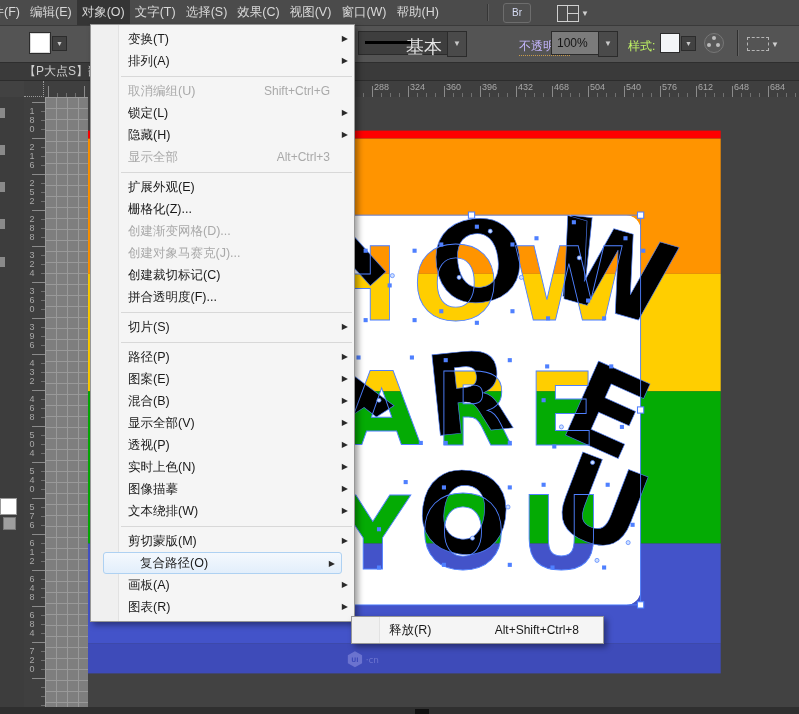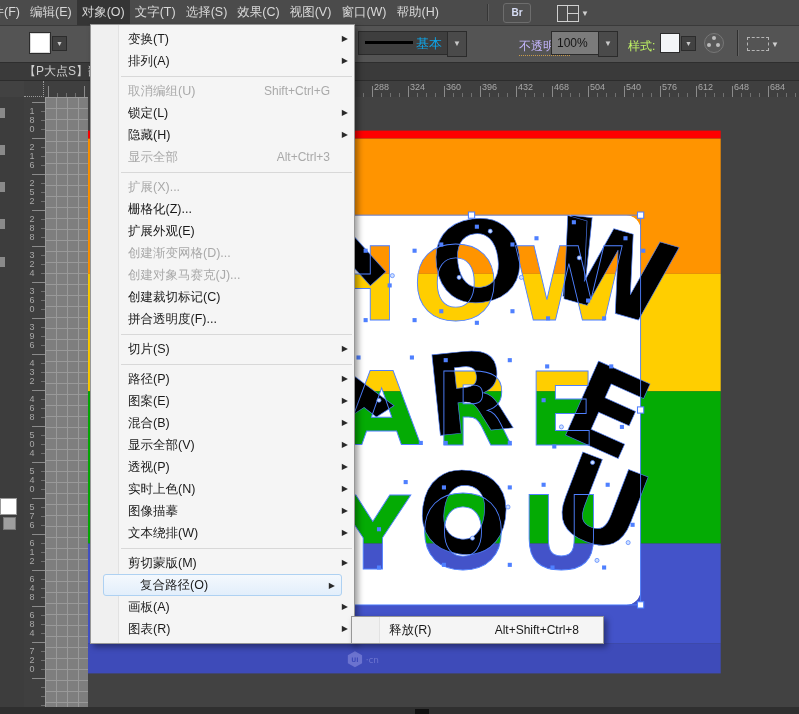--- a/index.html
+++ b/index.html
@@ -4,34 +4,34 @@
 <style>
   html,body{margin:0;padding:0;background:#222;}
   #app{position:relative;width:799px;height:714px;overflow:hidden;background:#424242;
        font-family:"Liberation Sans","DejaVu Sans",sans-serif;-webkit-font-smoothing:antialiased;}
   
   #menubar{position:absolute;left:0;top:0;width:799px;height:25px;background:#4b4b4b;border-bottom:1px solid #3a3a3a;z-index:30;}
   #menubar-items{display:flex;margin-left:-26px;height:25px;align-items:stretch;}
   .mb-item{padding:0 5px;line-height:25px;font-size:12.5px;color:#d8d8d8;white-space:nowrap;cursor:default;}
   .mb-item.active{background:#353535;}
   #br-btn{position:absolute;left:503px;top:3px;width:26px;height:18px;background:#4f4f4f;border:1px solid #6d6d6d;border-radius:3px;
-          color:#d7ddf5;font-size:10px;font-weight:bold;text-align:center;line-height:18px;}
+          color:#d7ddf5;font-size:10px;font-weight:normal;text-align:center;line-height:18px;}
   #mb-sep{position:absolute;left:487px;top:4px;width:1px;height:17px;background:#363636;border-right:1px solid #5d5d5d;}
   #layout-icon{position:absolute;left:557px;top:5px;width:20px;height:15px;border:1px solid #cfcfcf;background:#4b4b4b;}
   #layout-icon .v{position:absolute;left:9px;top:0;width:1px;height:100%;background:#cfcfcf;}
   #layout-icon .h{position:absolute;left:9px;top:7px;width:11px;height:1px;background:#cfcfcf;}
   #layout-caret{position:absolute;left:581px;top:9px;font-size:8px;color:#cfcfcf;}
   #controlbar{position:absolute;left:0;top:26px;width:799px;height:36px;background:#545454;border-bottom:1px solid #2e2e2e;z-index:20;}
   .cb-label{position:absolute;font-size:12px;color:#bef264;white-space:nowrap;}
   .cb-link{color:#c4b5fd;border-bottom:1px dotted #c99a4a;margin-left:41px;}
   #fill-swatch{position:absolute;left:30px;top:7px;width:18px;height:18px;background:#fff;border:1px solid #d9d9d9;outline:1px solid #2c2c2c;}
   #fill-caret{position:absolute;left:52px;top:10px;width:13px;height:13px;background:#424242;border:1px solid #2c2c2c;color:#c9c9c9;font-size:7px;text-align:center;line-height:13px;}
   #stroke-box{position:absolute;left:358px;top:5px;width:88px;height:22px;background:#3e3e3e;border:1px solid #2b2b2b;}
   #stroke-line{position:absolute;left:6px;top:9px;width:48px;height:3px;background:#000;}
-  #stroke-box .cb-preset{position:absolute;right:5px;top:3px;font-size:13px;color:#0ea5e9;}
+  #stroke-box .cb-preset{position:absolute;right:5px;top:3px;font-size:18px;color:#e5e5e5;}
   #stroke-caret{position:absolute;left:447px;top:5px;width:18px;height:24px;background:#4a4a4a;border:1px solid #2b2b2b;color:#c9c9c9;font-size:8px;text-align:center;line-height:24px;}
   #opacity-field{position:absolute;left:551px;top:5px;width:45px;height:22px;background:#7b7b7b;border:1px solid #2b2b2b;color:#161616;font-size:12px;line-height:22px;padding-left:5px;}
   #opacity-caret{position:absolute;left:598px;top:5px;width:18px;height:24px;background:#4a4a4a;border:1px solid #2b2b2b;color:#c9c9c9;font-size:8px;text-align:center;line-height:24px;}
   #style-swatch{position:absolute;left:660px;top:7px;width:18px;height:18px;background:#f3f5f7;border:1px solid #2c2c2c;}
   #style-caret{position:absolute;left:681px;top:10px;width:13px;height:13px;background:#424242;border:1px solid #2c2c2c;color:#c9c9c9;font-size:7px;text-align:center;line-height:13px;}
   #recolor-icon{position:absolute;left:704px;top:7px;width:18px;height:18px;border-radius:50%;background:#585858;border:1px solid #777;}
   #recolor-icon i{position:absolute;width:4px;height:4px;border-radius:50%;background:#bdbdbd;}
   #cb-sep2{position:absolute;left:737px;top:4px;width:1px;height:26px;background:#2f2f2f;border-right:1px solid #646464;}
   #dashed-icon{position:absolute;left:747px;top:11px;width:20px;height:12px;border:1px dashed #b5b5b5;}
   #dashed-caret{position:absolute;left:771px;top:14px;font-size:8px;color:#cfcfcf;}
@@ -313,32 +313,27 @@
           <span class="ml">隐藏(H)</span>
           <span class="msc"></span>
           <span class="mar">▶</span>
         </div>
         <div class="menu-row disabled">
           <span class="ml">显示全部</span>
           <span class="msc">Alt+Ctrl+3</span>
           <span class="mar"></span>
         </div>
         <div class="menu-sep"></div>
-        <div class="menu-row disabled">
-          <span class="ml">扩展(X)...</span>
+        <div class="menu-row">
+          <span class="ml">扩展外观(E)</span>
           <span class="msc"></span>
           <span class="mar"></span>
         </div>
         <div class="menu-row">
           <span class="ml">栅格化(Z)...</span>
-          <span class="msc"></span>
-          <span class="mar"></span>
-        </div>
-        <div class="menu-row">
-          <span class="ml">扩展外观(E)</span>
           <span class="msc"></span>
           <span class="mar"></span>
         </div>
         <div class="menu-row disabled">
           <span class="ml">创建渐变网格(D)...</span>
           <span class="msc"></span>
           <span class="mar"></span>
         </div>
         <div class="menu-row disabled">
           <span class="ml">创建对象马赛克(J)...</span>

